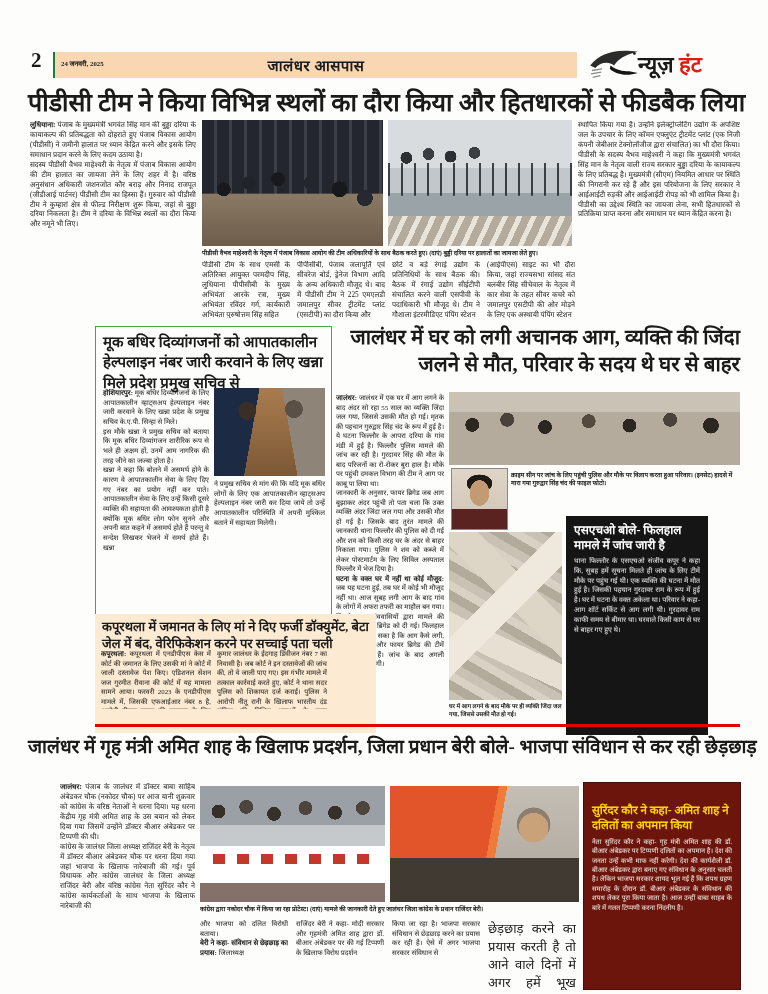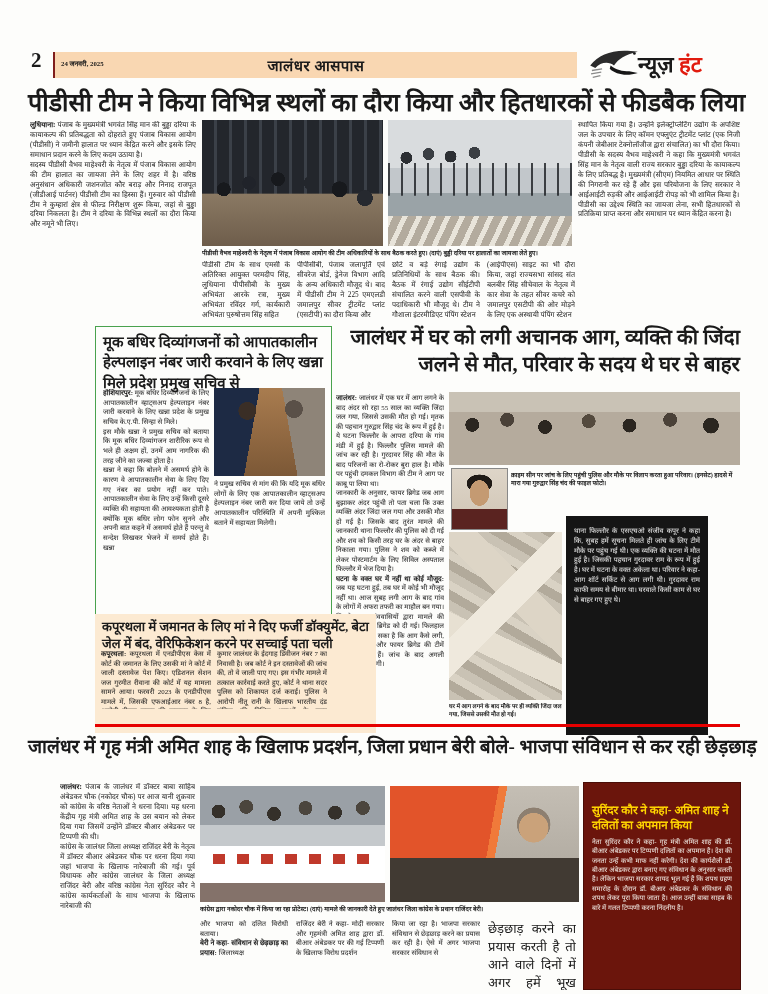--- a/index.html
+++ b/index.html
@@ -5,21 +5,21 @@
   html,body{margin:0;padding:0;background:#e9e9e9;}
   #page{position:relative;width:768px;height:994px;background:#fdfdfb;margin:0 auto;
         font-family:"Liberation Serif","DejaVu Serif",serif;color:#1a1a1a;overflow:hidden;}
   .abs{position:absolute;}
   .body-text{font-size:7.2px;line-height:1.38;text-align:justify;white-space:pre-line;overflow:hidden;}
   .dateline{font-weight:bold;}
   .caption{font-size:6.3px;font-weight:bold;line-height:1.3;color:#222;overflow:hidden;}
   .photo{position:absolute;overflow:hidden;background:#b0aca4;}
   
   .page-num{left:31px;top:50px;font-size:21px;font-weight:bold;line-height:1;}
-  .header-bar{left:53px;top:52px;width:522px;height:26px;background:#f9d7b2;border-left:2px solid #7f1d1d;}
+  .header-bar{left:53px;top:52px;width:522px;height:26px;background:#f9d7b2;border-left:2px solid #15803d;}
   .header-date{position:absolute;left:6px;top:7px;font-size:6.8px;font-weight:bold;}
   .header-section{position:absolute;left:0;right:0;top:3px;text-align:center;font-size:15px;font-weight:bold;letter-spacing:.5px;}
   .logo{left:588px;top:45px;width:152px;height:34px;}
   .logo-eagle{position:absolute;left:0;top:0;width:52px;height:34px;}
   .logo-text{position:absolute;left:50px;top:3px;font-size:22px;font-weight:bold;white-space:nowrap;}
   .logo-red{color:#e11b0e;}
   
   .h-main{left:28px;top:84px;width:712px;text-align:right;font-size:25px;font-weight:bold;white-space:nowrap;}
   .h-fire{left:336px;top:324px;width:404px;font-size:20.5px;font-weight:bold;line-height:1.32;}
   .h-help{font-size:15px;font-weight:bold;line-height:1.35;}
@@ -145,20 +145,21 @@
   <h2 class="abs h-fire" style="margin:0;text-align:right;">जालंधर में घर को लगी अचानक आग, व्यक्ति की जिंदा जलने से मौत, परिवार के सदय थे घर से बाहर</h2>
   <div class="abs body-text" style="left:336px;top:393px;width:108px;height:344px;font-size:6.9px;"><b class="dateline">जालंधर:</b> <span>जालंधर में एक घर में आग लगने के बाद अंदर सो रहा 55 साल का व्यक्ति जिंदा जल गया, जिससे उसकी मौत हो गई। मृतक की पहचान गुरुद्वार सिंह चंद के रूप में हुई है। ये घटना फिल्लौर के आपरा दरिया के गांव मंडी में हुई है। फिल्लौर पुलिस मामले की जांच कर रही है। गुरदावर सिंह की मौत के बाद परिजनों का रो-रोकर बुरा हाल है। मौके पर पहुंची दमकल विभाग की टीम ने आग पर काबू पा लिया था।
       जानकारी के अनुसार, फायर ब्रिगेड जब आग बुझाकर अंदर पहुंची तो पता चला कि उक्त व्यक्ति अंदर जिंदा जल गया और उसकी मौत हो गई है। जिसके बाद तुरंत मामले की जानकारी थाना फिल्लौर की पुलिस को दी गई और शव को किसी तरह घर के अंदर से बाहर निकाला गया। पुलिस ने शव को कब्जे में लेकर पोस्टमार्टम के लिए सिविल अस्पताल फिल्लौर में भेज दिया है।</span>
     <b class="dateline">घटना के वक्त घर में नहीं था कोई मौजूद:</b> <span>जब यह घटना हुई, तब घर में कोई भी मौजूद नहीं था। आज सुबह लगी आग के बाद गांव के लोगों में अफरा तफरी का माहौल बन गया। जिसके बाद गांववासियों द्वारा मामले की जानकारी फायर ब्रिगेड को दी गई। फिलहाल यह स्पष्ट नहीं हो सका है कि आग कैसे लगी, इस पर पुलिस और फायर ब्रिगेड की टीमें जांच कर रही हैं। जांच के बाद अगली कार्रवाई की जाएगी।</span></div>
   <div class="photo ph-crowd"></div>
   <div class="photo ph-portrait"></div>
   <div class="abs caption" style="left:511px;top:471px;width:229px;height:40px;">क्राइम सीन पर जांच के लिए पहुंची पुलिस और मौके पर विलाप करता हुआ परिवार। (इनसेट) हादसे में मारा गया गुरुद्वार सिंह चंद की फाइल फोटो।</div>
   <div class="photo ph-rubble"></div>
   <div class="abs caption" style="left:449px;top:703px;width:113px;height:22px;font-size:6px;">घर में आग लगने के बाद मौके पर ही व्यक्ति जिंदा जल गया, जिससे उसकी मौत हो गई।</div>
   <div class="abs sho-box">
+    <div class="sho-title">एसएचओ बोले- फिलहाल मामले में जांच जारी है</div>
     <div class="sho-body">थाना फिल्लौर के एसएचओ संजीव कपूर ने कहा कि, सुबह हमें सूचना मिलते ही जांच के लिए टीमें मौके पर पहुंच गई थी। एक व्यक्ति की घटना में मौत हुई है। जिसकी पहचान गुरदावर राम के रूप में हुई है। घर में घटना के वक्त अकेला था। परिवार ने कहा- आग शॉर्ट सर्किट से आग लगी थी। गुरदावर राम काफी समय से बीमार था। घरवाले किसी काम से घर से बाहर गए हुए थे।</div>
   </div>
 
   <div class="abs bail-box">
     <h2 class="h-bail" style="margin:0;">कपूरथला में जमानत के लिए मां ने दिए फर्जी डॉक्युमेंट, बेटा जेल में बंद, वेरिफिकेशन करने पर सच्चाई पता चली</h2>
   </div>
   <div class="abs body-text" style="left:101px;top:649px;width:110px;height:60px;font-size:6.9px;"><b class="dateline">कपूरथला:</b> <span>कपूरथला में एनडीपीएस केस में कोर्ट की जमानत के लिए उसकी मां ने कोर्ट में जाली दस्तावेज पेश किए। एडिशनल सेशन जज गुरमीत रीवाना की कोर्ट में यह मामला सामने आया। फरवरी 2023 के एनडीपीएस मामले में, जिसकी एफआईआर नंबर 8 है, आरोपी दीपक कुमार की जमानत के लिए उसकी माता नीतू रानी ने कोर्ट में दस्तावेज जमा किए थे। दीपक</span></div>
   <div class="abs body-text" style="left:217px;top:649px;width:110px;height:60px;font-size:6.9px;">कुमार जालंधर के ईदगाह डिवीजन नंबर 7 का निवासी है। जब कोर्ट ने इन दस्तावेजों की जांच की, तो वे जाली पाए गए। इस गंभीर मामले में तत्काल कार्रवाई करते हुए, कोर्ट ने थाना सदर पुलिस को शिकायत दर्ज कराई। पुलिस ने आरोपी नीतू रानी के खिलाफ भारतीय दंड संहिता की विभिन्न धाराओं के तहत एफआईआर दर्ज कर ली है।</div>
 
   <div class="abs red-line"></div>

